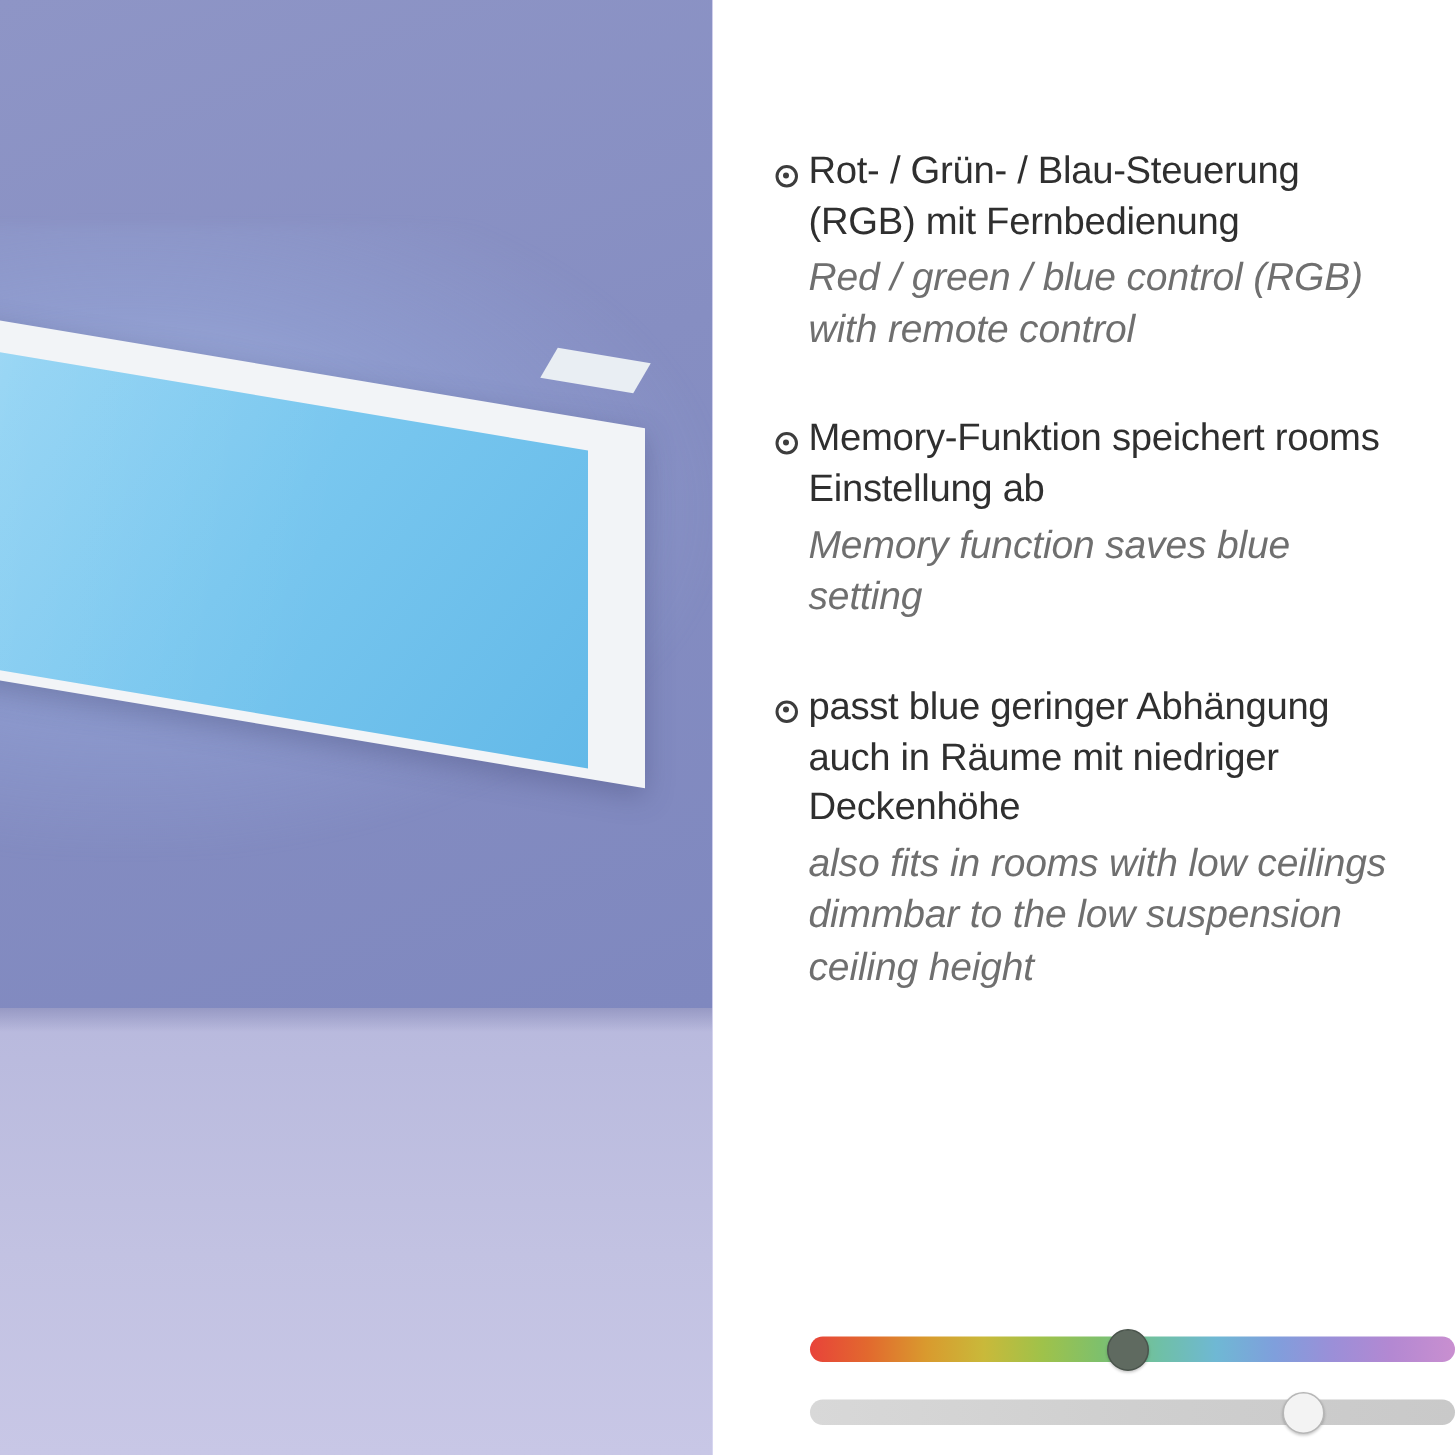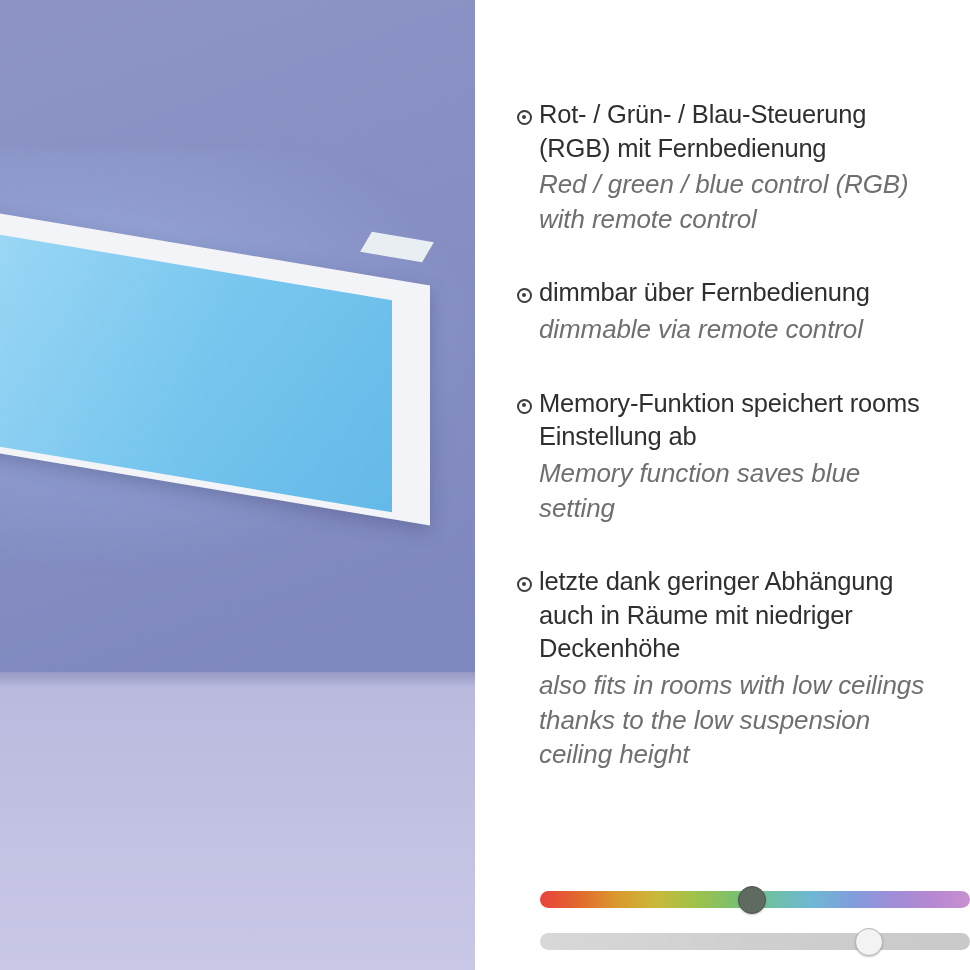--- a/index.html
+++ b/index.html
@@ -223,47 +223,38 @@
     <div class="feature">
       <div class="bullet">
           <div class="ring"></div>
         </div>
       <div class="ftext">
         <div class="de">Rot- / Grün- / Blau-Steuerung (RGB) mit Fernbedienung</div>
         <div class="en">Red / green / blue control (RGB) with remote control</div>
       </div>
     </div>
 
-    <div class="feature">
-      <div class="bullet">
-          <div class="ring"></div>
-        </div>
-      <div class="ftext">
-        <div class="de">dimmbar über Fernbedienung</div>
-        <div class="en">dimmable via remote control</div>
-      </div>
-    </div>
 
     <div class="feature">
       <div class="bullet">
           <div class="ring"></div>
         </div>
       <div class="ftext">
         <div class="de">Memory-Funktion speichert rooms Einstellung ab</div>
         <div class="en">Memory function saves blue setting</div>
       </div>
     </div>
 
     <div class="feature">
       <div class="bullet">
           <div class="ring"></div>
         </div>
       <div class="ftext">
-        <div class="de">letzte dank geringer Abhängung auch in Räume mit niedriger Deckenhöhe</div>
-        <div class="en">also fits in rooms with low ceilings thanks to the low suspension ceiling height</div>
+        <div class="de">passt blue geringer Abhängung auch in Räume mit niedriger Deckenhöhe</div>
+        <div class="en">also fits in rooms with low ceilings dimmbar to the low suspension ceiling height</div>
       </div>
     </div>
 
   </div>
 
   <div class="sliders">
     <div class="slider">
       <div class="track rainbow"></div>
       <div class="knob dark" id="color-knob" style="left: 197.96px;"></div>
     </div>

